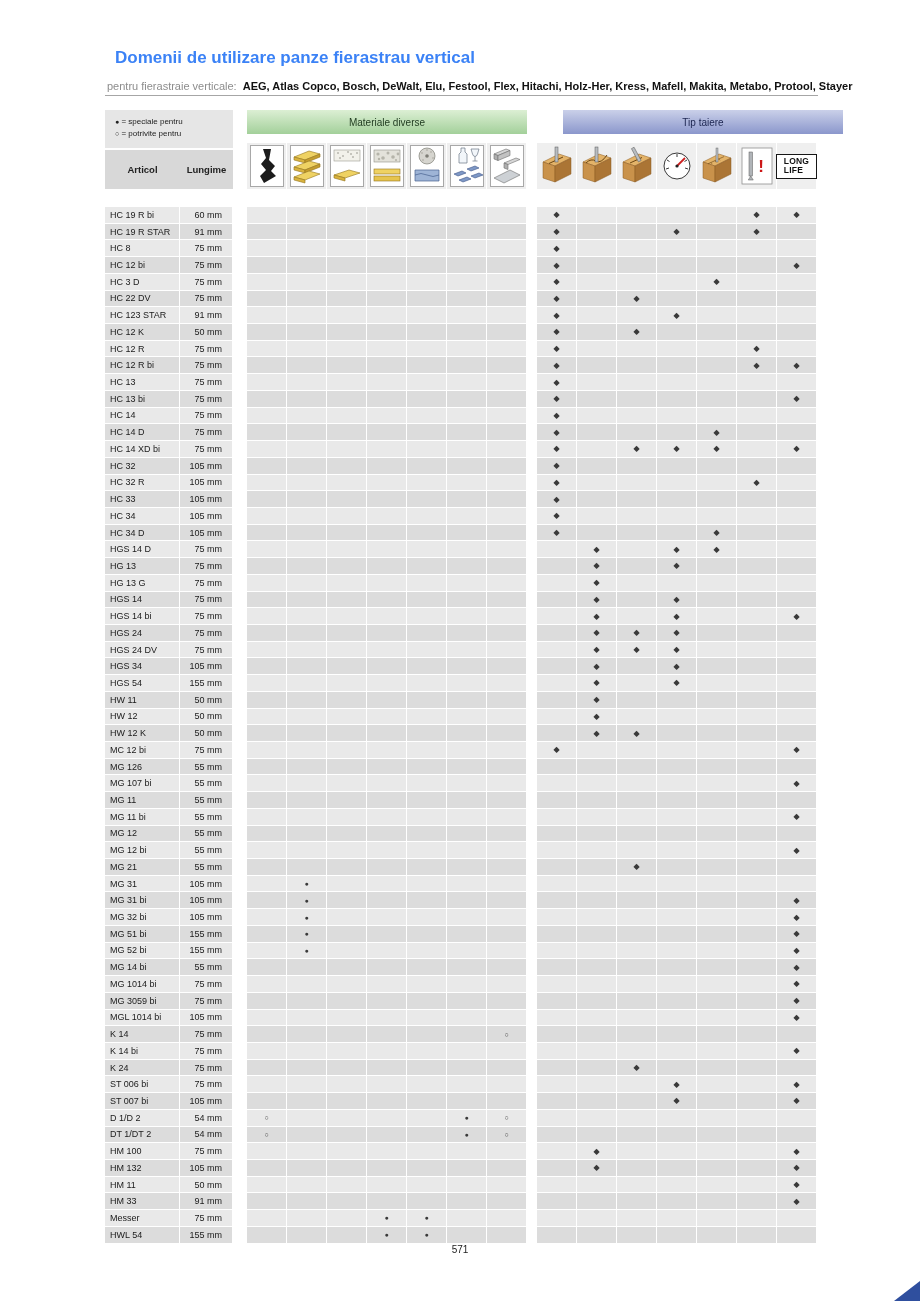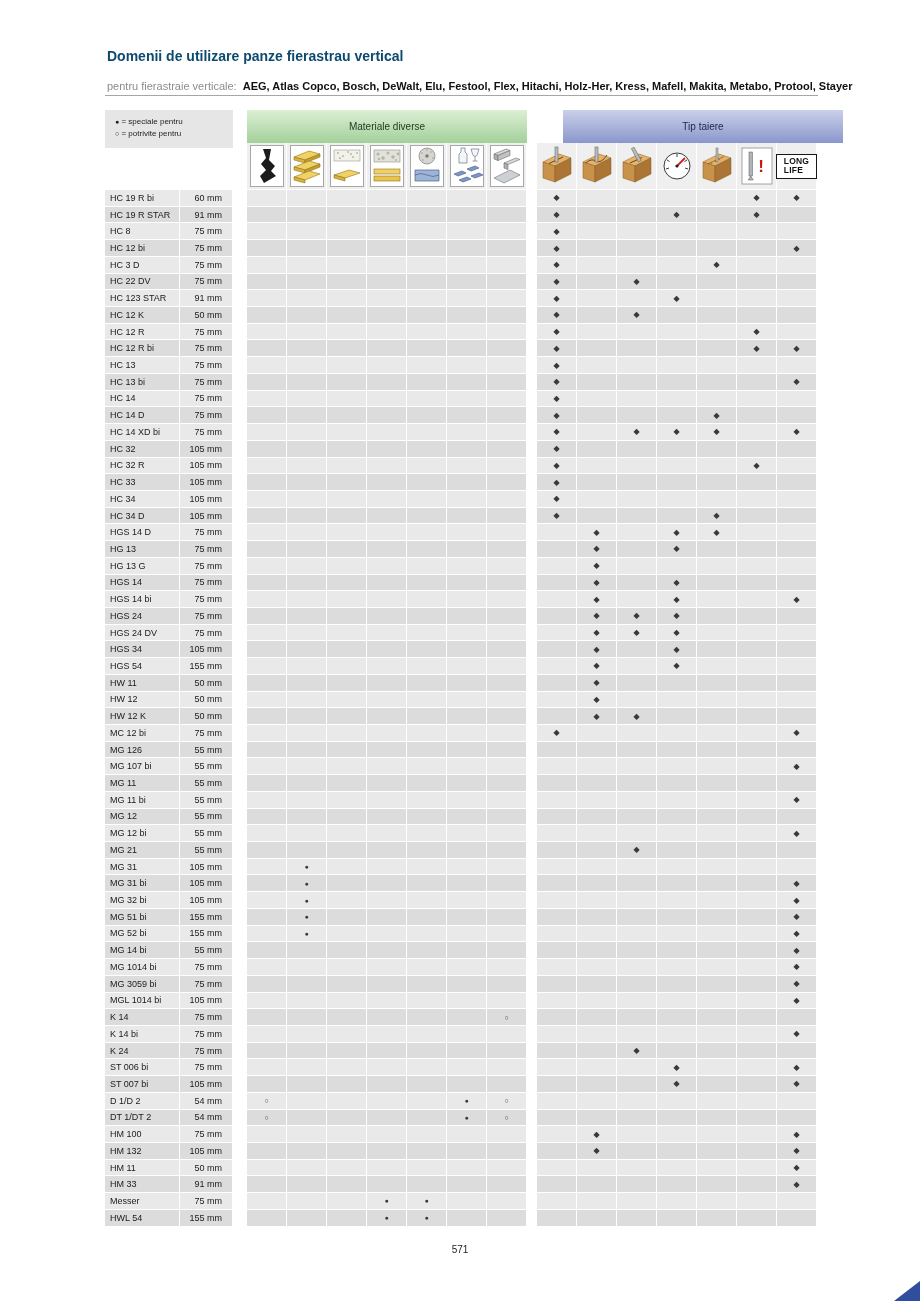--- a/index.html
+++ b/index.html
@@ -1,46 +1,46 @@
 <!DOCTYPE html>
 <html><head>
 <meta charset="utf-8">
 <style>
   html,body{margin:0;padding:0;background:#fff;}
   .page{position:relative;width:920px;height:1301px;background:#fff;overflow:hidden;
         font-family:"Liberation Sans",sans-serif;color:#1a1a1a;}
-  .title{position:absolute;left:107px;top:48px;font-size:14px;font-weight:bold;color:#0c4a6e;}
+  .title{position:absolute;left:115px;top:48px;font-size:17px;font-weight:bold;color:#3b82f6;}
   .subtitle{position:absolute;left:107px;top:80px;font-size:11px;color:#8d8d8d;white-space:nowrap;}
   .subtitle .brands{color:#111;font-weight:bold;margin-left:3px;}
   .rule{position:absolute;left:105px;top:95px;width:713px;border-top:1px solid #a6a6a6;}
 
   .legend-box{position:absolute;left:105px;top:110px;width:128px;height:38px;background:#e6e6e6;
               box-sizing:border-box;padding:7px 0 0 10px;font-size:8px;color:#222;}
   .legend-line{margin-bottom:3px;}
   .legend-line .sym{font-size:7px;}
 
   .colhead{position:absolute;left:105px;top:150px;width:128px;height:39px;background:#d8d8d8;
            display:flex;align-items:center;font-size:9.5px;font-weight:bold;color:#222;}
   .colhead .ca{width:75px;text-align:center;}
   .colhead .cl{width:53px;text-align:center;}
 
-  .ghdr{position:absolute;top:110px;height:33px;display:flex;align-items:center;justify-content:center;
+  .ghdr{position:absolute;top:110px;height:24px;display:flex;align-items:center;justify-content:center;
         font-size:10px;}
   #hdr-m{left:247px;width:280px;background:linear-gradient(to bottom,#dcefd4,#a3d09a);color:#1f3a1f;}
   #hdr-t{left:537px;width:280px;background:linear-gradient(to bottom,#cad0e9,#8b97cc);color:#1c2550;margin-left:26px;}
 
   .icons{position:absolute;top:143px;height:46px;display:flex;background:#efefef;}
   #icons-m{left:247px;width:280px;}
   #icons-t{left:537px;width:280px;}
   .icon-cell{width:40px;height:46px;box-sizing:border-box;border-right:1px solid #fff;
              display:flex;align-items:center;justify-content:center;}
   .longlife{background:#fff;border:1.5px solid #161616;padding:2px 7px;font-size:8.5px;
             font-weight:bold;line-height:9.5px;color:#111;letter-spacing:0.2px;}
 
-  .rows{position:absolute;left:105px;top:190px;width:712px;}
+  .rows{position:absolute;left:105px;top:207px;width:712px;}
   .row{display:flex;height:16.73px;}
   .cell{box-sizing:border-box;border-right:1px solid #fff;border-bottom:1px solid #fff;height:100%;}
   .c-art{width:75px;font-size:9px;display:flex;align-items:center;padding-left:5px;}
   .c-len{width:53px;font-size:9px;display:flex;align-items:center;justify-content:flex-end;padding-right:10px;}
   .spacer-1{width:14px;}
   .spacer-2{width:10px;}
   .c-mark{width:40px;display:flex;align-items:center;justify-content:center;color:#3a3a3a;}
   .mk-d{font-size:8px;}
   .mk-f{font-size:7px;}
   .mk-o{font-size:7px;}
@@ -68,20 +68,24 @@
     <div class="legend-line">
       <span class="sym">●</span>
       <span>= speciale pentru</span>
     </div>
     <div class="legend-line">
       <span class="sym">○</span>
       <span>= potrivite pentru</span>
     </div>
   </div>
 
+  <div class="colhead">
+    <div class="ca">Articol</div>
+    <div class="cl">Lungime</div>
+  </div>
 
   <div class="ghdr" id="hdr-m">Materiale diverse</div>
   <div class="ghdr" id="hdr-t">Tip taiere</div>
 
   <div class="icons" id="icons-m">
       <div class="icon-cell">
         <svg width="34" height="42" viewBox="0 0 34 42">
           <rect x="0.5" y="0.5" width="33" height="41" fill="#fff" stroke="#a8a8a8"></rect>
           <path d="M13 4 L21 4 L19 15 L25 21 L21 26 L26 31 L14 38 L10 31 L16 25 L11 19 L16 13 Z" fill="#1c1c1c"></path>
         </svg>

